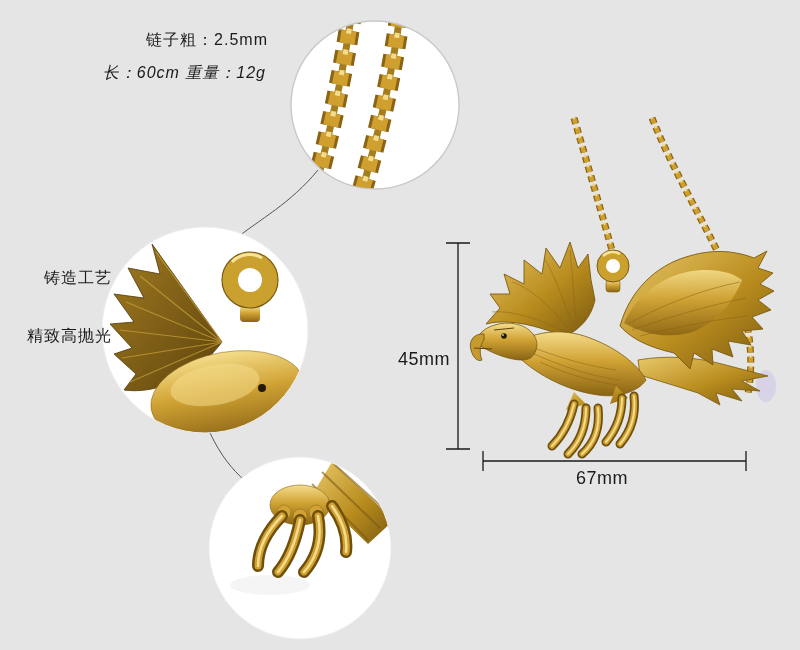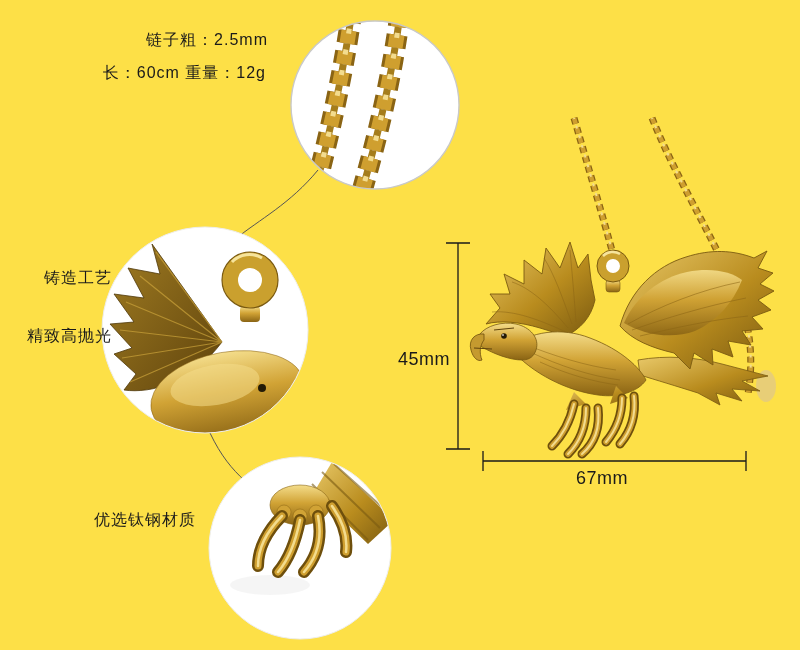--- a/index.html
+++ b/index.html
@@ -1,22 +1,22 @@
 <!DOCTYPE html>
 <html><head>
 <meta charset="utf-8">
 <style>
   html,body{margin:0;padding:0;background:#fff;}
   body{width:800px;height:650px;overflow:hidden;
        font-family:"Liberation Sans","DejaVu Sans",sans-serif;color:#1a1a1a;}
-  .stage{position:relative;width:800px;height:650px;background:#fde047;}
+  .stage{position:relative;width:800px;height:650px;background:#e5e5e5;}
   .art{position:absolute;left:0;top:0;}
   .txt{position:absolute;white-space:nowrap;letter-spacing:1px;}
   .t-chain1{right:532px;top:30px;font-size:16px;}
-  .t-chain2{right:534px;top:63px;font-size:16px;}
+  .t-chain2{right:534px;top:63px;font-size:16px;font-style:italic;}
   .t-craft1{right:688px;top:268px;font-size:16px;}
   .t-craft2{right:688px;top:326px;font-size:16px;}
   .t-mat1{left:89px;top:510px;width:112px;text-align:center;font-size:16px;}
   .t-mat2{left:89px;top:545px;width:112px;text-align:center;font-size:16px;}
   .t-h{left:392px;top:321px;width:58px;text-align:right;font-size:18px;letter-spacing:0.5px;margin-top:28px;}
   .t-w{left:576px;top:468px;width:80px;text-align:left;font-size:18px;letter-spacing:0.5px;}
   .t-weight{left:550px;top:546px;width:205px;text-align:center;font-size:20px;}
   .t-disclaimer{left:238px;top:600px;width:466px;text-align:center;
                 font-size:13px;color:#e60012;letter-spacing:0.5px;}
 </style>
@@ -141,19 +141,18 @@
     <path d="M458,243 V449 M446,243 H470 M446,449 H470" stroke="#1a1a1a" stroke-width="1.3" fill="none"></path>
     <path d="M483,461 H746 M483,451 V471 M746,451 V471" stroke="#1a1a1a" stroke-width="1.3" fill="none"></path>
   </svg>
 
   <div class="txt t-chain1">链子粗：2.5mm</div>
   <div class="txt t-chain2">长：60cm 重量：12g</div>
 
   <div class="txt t-craft1">铸造工艺</div>
   <div class="txt t-craft2">精致高抛光</div>
 
-  <div class="txt t-mat1">优选钛钢材质</div>
 
   <div class="txt t-h">45mm</div>
   <div class="txt t-w">67mm</div>
 
 
 </div>
 
 </body></html>

